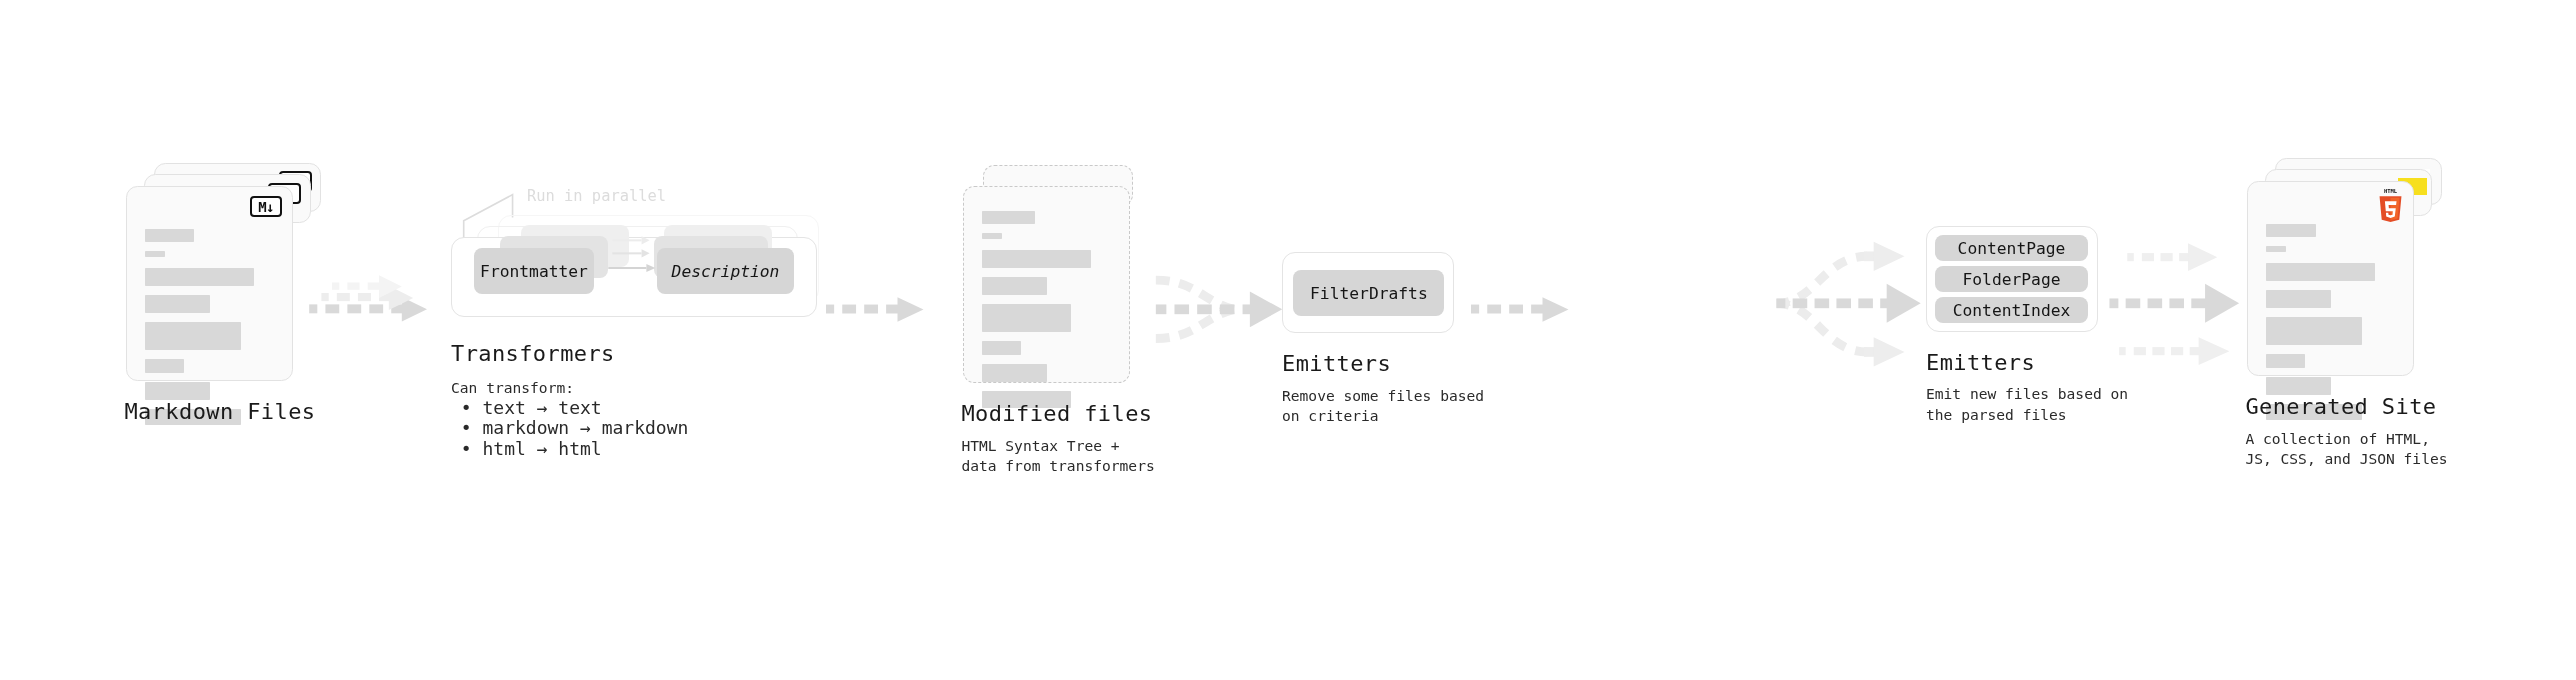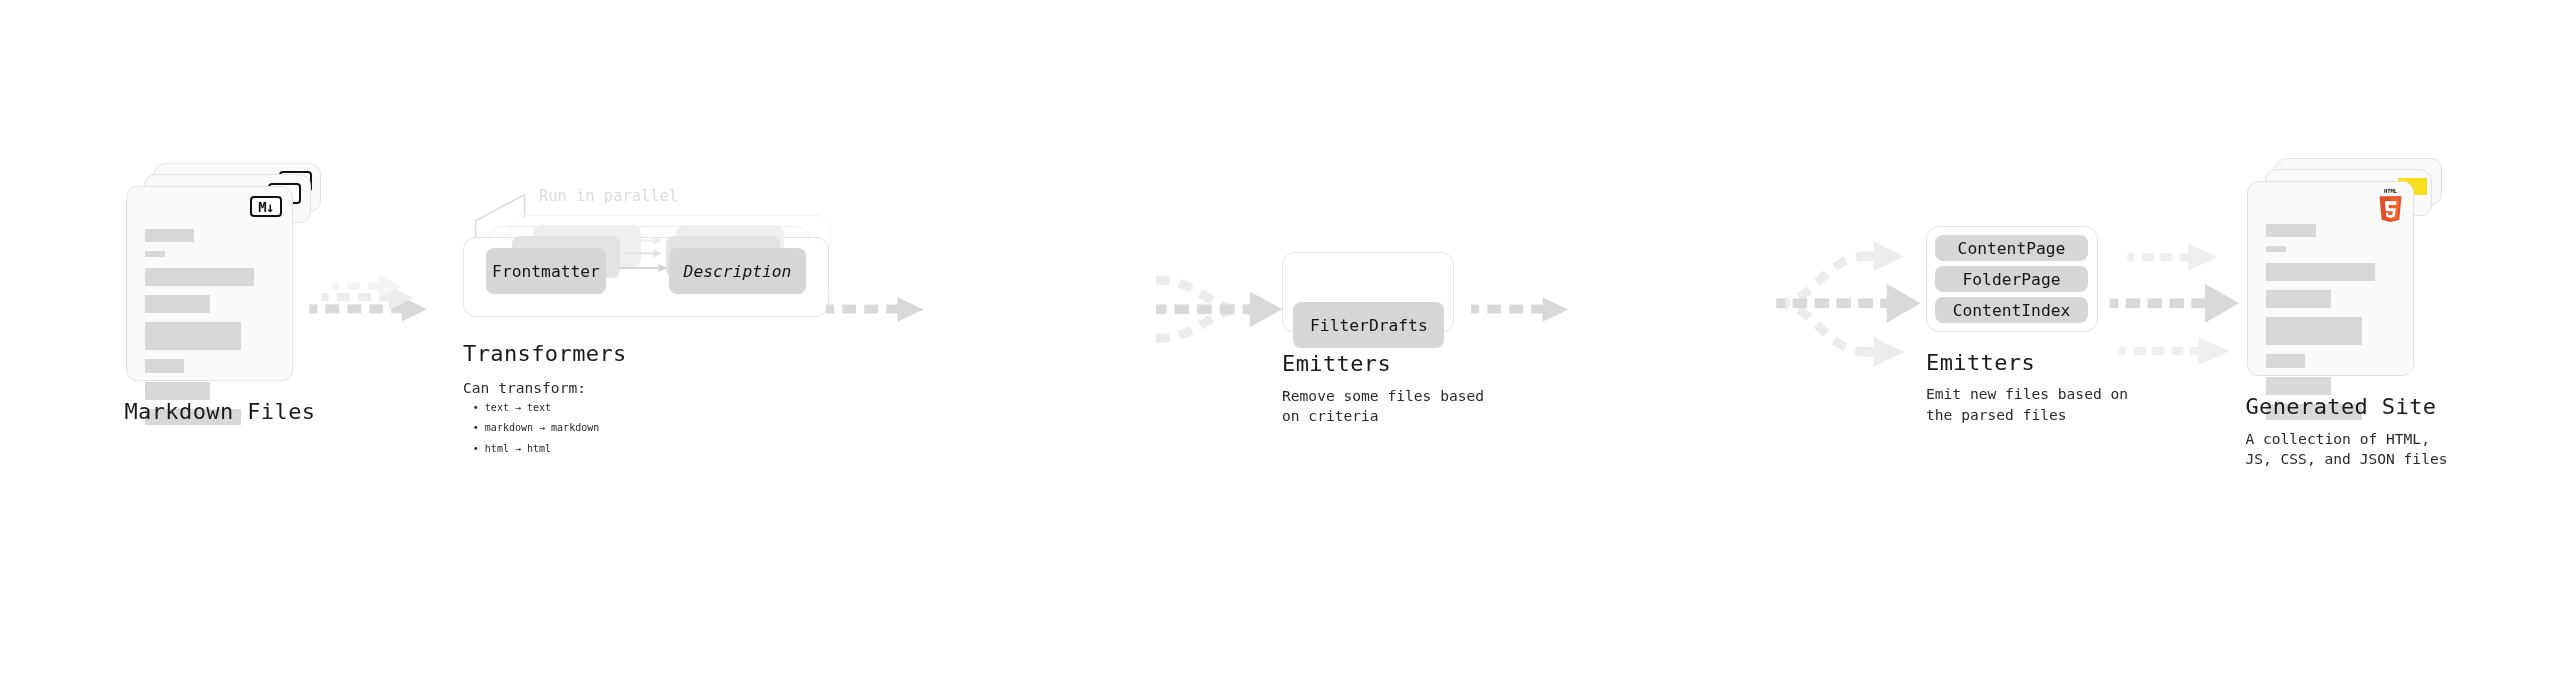--- a/index.html
+++ b/index.html
@@ -63,21 +63,21 @@
   }
   .cap-sub {
     position: absolute;
     font-size: 14.6px;
     line-height: 20.3px;
     color: #2a2a2a;
     white-space: pre;
   }
   .cap-list {
     position: absolute;
-    font-size: 10px;
+    font-size: 18px;
     line-height: 20.3px;
     color: #2a2a2a;
     white-space: pre;
   }
 
   
   .group-box {
     position: absolute;
     border: 1.2px solid #e4e4e4;
     border-radius: 13px;
@@ -153,21 +153,21 @@
       <polygon points="98,7 128,22 98,37"></polygon>
     </g>
     <g fill="#f4f4f4">
       <rect x="28" y="3" width="9" height="9"></rect>
         <rect x="47" y="3" width="15" height="9"></rect>
       <rect x="72" y="3" width="15" height="9"></rect>
       <polygon points="86,-6 114,8 86,22"></polygon>
     </g>
   </svg>
 
-  <div class="stage" style="left:451px; top:195px; width:406px; height:341px;margin-left:12px;">
+  <div class="stage" style="left:451px; top:195px; width:406px; height:341px;">
 
     <svg class="ov" width="106" height="57" style="left:11.4px; top:-1.6px;" viewBox="0 0 130 70">
       <path d="M2 66 L2 34 L62 2 L62 30" fill="none" stroke="#dcdcdc" stroke-width="2"></path>
     </svg>
     <div class="parallel-label" style="left:76px; top:-8.1px;">Run in parallel</div>
 
     <div class="group-box ghost1" style="left:47px; top:19.5px; width:321px; height:88px;"></div>
     <div class="group-box ghost2" style="left:26px; top:31px; width:321px; height:88px;"></div>
 
     <div class="group-box" style="left:0px; top:42px; width:366px; height:80px;"></div>
@@ -205,39 +205,57 @@
   <svg class="ov" width="130" height="32.5" style="left:826px; top:294px;" viewBox="0 0 160 40">
     <g fill="#d9d9d9">
       <rect x="0" y="13" width="10" height="11"></rect>
         <rect x="20" y="13" width="17" height="11"></rect>
       <rect x="47" y="13" width="17" height="11"></rect>
         <rect x="74" y="13" width="17" height="11"></rect>
       <polygon points="88,4 120,19 88,34"></polygon>
     </g>
   </svg>
 
+  <div class="stage" style="left:963px; top:165px; width:211px; height:325px;">
+    <div class="doc-card dashed" style="left:20.3px; top:0px; width:150px; height:41px;"></div>
+    <div class="doc-card dashed" style="left:0px; top:21px; width:167px; height:197px;">
+      <div class="doc-lines" style="top:24.4px;">
+        <div class="bar" style="width:53px;height:13px;"></div>
+        <div class="bar" style="width:19.5px;height:5.7px;margin-bottom:11.4px;"></div>
+        <div class="bar" style="width:109px;height:18px;"></div>
+        <div class="bar" style="width:65px;height:18px;"></div>
+        <div class="bar" style="width:89px;height:28px;"></div>
+        <div class="bar" style="width:39px;height:14px;"></div>
+        <div class="bar" style="width:65px;height:18px;"></div>
+        <div class="bar" style="width:89px;height:16.3px;"></div>
+      </div>
+    </div>
+    <div class="cap-title" style="left:-1.6px; top:236px;">Modified files</div>
+    <div class="cap-sub" style="left:-1.6px; top:271px;">HTML Syntax Tree +</div>
+    <div class="cap-sub" style="left:-1.6px; top:291px;">data from transformers</div>
+  </div>
 
   <svg class="ov" width="154" height="106" style="left:1138px; top:262px;" viewBox="0 0 190 130">
     <g stroke="#ececec" stroke-width="11" fill="none" stroke-dasharray="17 12">
       <path d="M22 22 C 70 22, 80 48, 118 58"></path>
       <path d="M22 94 C 70 94, 80 68, 118 58"></path>
     </g>
     <g fill="#d9d9d9">
       <rect x="22" y="52" width="13" height="12"></rect>
         <rect x="45" y="52" width="18" height="12"></rect>
       <rect x="73" y="52" width="18" height="12"></rect>
         <rect x="101" y="52" width="18" height="12"></rect>
       <rect x="129" y="52" width="14" height="12"></rect>
       <polygon points="138,36 178,58 138,80"></polygon>
     </g>
   </svg>
 
   <div class="stage" style="left:1282px; top:252px; width:284px; height:244px;">
     <div class="group-box" style="left:0px; top:0px; width:172px; height:81px;"></div>
-    <div class="pill" style="left:11.4px; top:18px; width:151px; height:46px;margin-top:32px;">FilterDrafts</div>
+    <div class="pill" style="left:11.4px; top:18px; width:151px; height:46px;">FilterDrafts</div>
 
     <div class="cap-title" style="left:0px; top:99px;">Emitters</div>
     <div class="cap-sub" style="left:0px; top:134px;">Remove some files based</div>
     <div class="cap-sub" style="left:0px; top:154px;">on criteria</div>
   </div>
 
   <svg class="ov" width="130" height="32.5" style="left:1471px; top:294px;" viewBox="0 0 160 40">
     <g fill="#d9d9d9">
       <rect x="0" y="13" width="10" height="11"></rect>
         <rect x="20" y="13" width="17" height="11"></rect>

